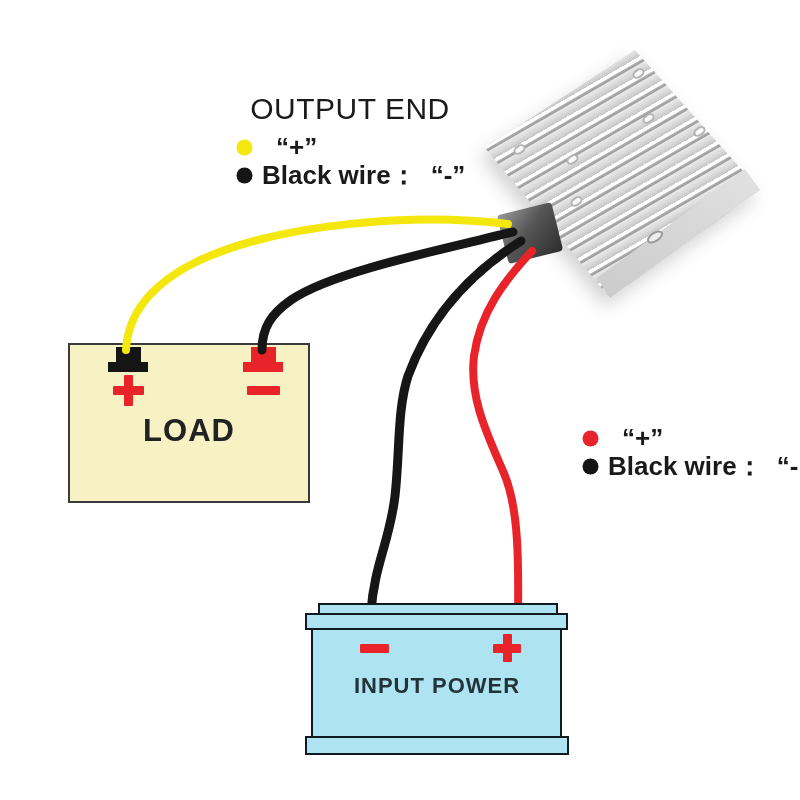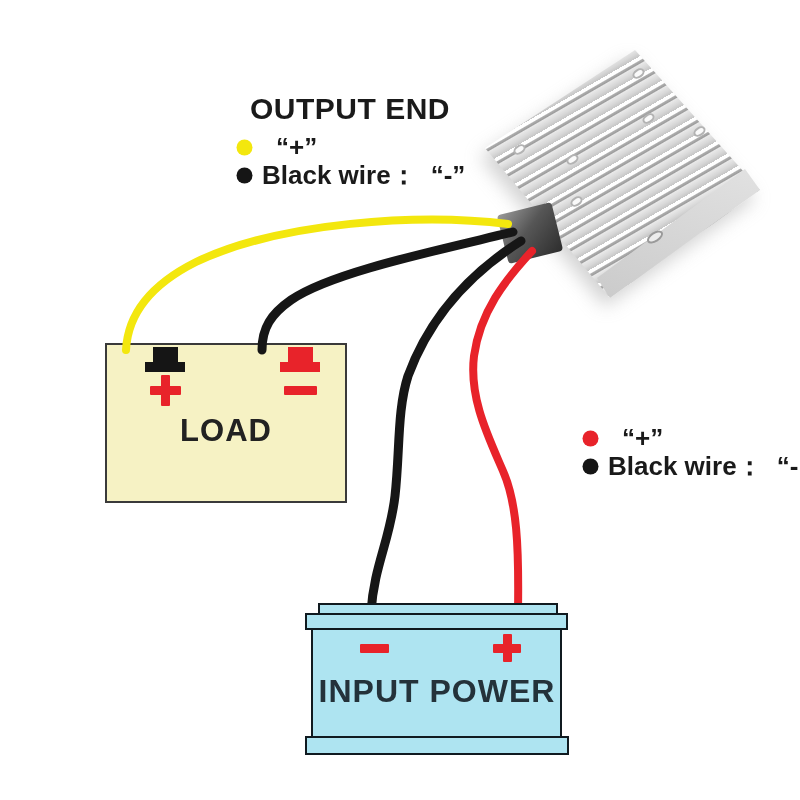--- a/index.html
+++ b/index.html
@@ -2,47 +2,47 @@
 <html><head>
 <meta charset="utf-8">
 <style>
   html,body { margin:0; padding:0; background:#ffffff; }
   .stage {
     position:relative; width:800px; height:800px; background:#ffffff;
     font-family:"Liberation Sans", sans-serif; overflow:hidden;
   }
   
   .legend-title {
-    position:absolute; font-weight:bold; color:#1a1a1a;
+    position:absolute; font-weight:normal; color:#1a1a1a;
     font-size:30px; text-align:center; white-space:nowrap; letter-spacing:.5px;
   }
   .legend-item {
     position:absolute; display:flex; align-items:center; height:30px;
     font-weight:bold; color:#1a1a1a; font-size:26px; white-space:nowrap;
   }
   .bullet { display:inline-block; width:17px; height:17px; margin-right:9px; flex:0 0 auto; }
   .bullet svg { display:block; }
   .li-value { margin-left:14px; }
   
   .load-box {
     position:absolute; left:68px; top:343px; width:242px; height:160px;
-    background:#f6f2c4; border:2px solid #3a3a3a; box-sizing:border-box;margin-left:37px;
+    background:#f6f2c4; border:2px solid #3a3a3a; box-sizing:border-box;
   }
   .term-cap, .term-base, .sym-bar { position:absolute; }
   .box-label {
     position:absolute; left:0; width:100%; text-align:center;
     font-weight:bold; color:#222222; letter-spacing:1px; white-space:nowrap;
   }
   .load-box .box-label { top:68px; font-size:31px; }
   
   .battery { position:absolute; left:305px; top:603px; width:264px; height:152px; }
   .bat-strip {
     position:absolute; background:#aee4f1; border:2px solid #101a20; box-sizing:border-box;
   }
-  .battery .box-label { top:70px; font-size:32px; color:#24323a; }
+  .battery .box-label { top:70px; font-size:22px; color:#24323a; }
   .sym-bar { background:#e8232a; border-radius:1px; }
   
   .module { position:absolute; left:476px; top:40px; width:310px; height:270px; }
   .mod-shadow { position:absolute; inset:0; filter:drop-shadow(-5px 9px 9px rgba(140,140,140,.38)); }
   .mod-body {
     position:absolute; inset:0;
     clip-path:polygon(159px 10px, 284px 150px, 134px 258px, 9px 108px);
     background:repeating-linear-gradient(150deg,
       #ffffff 0px, #ffffff 3px, #aeaeae 4px, #9d9d9d 6px,
       #e9e9e9 7px, #d8d8d8 12px, #c6c6c6 16px);

